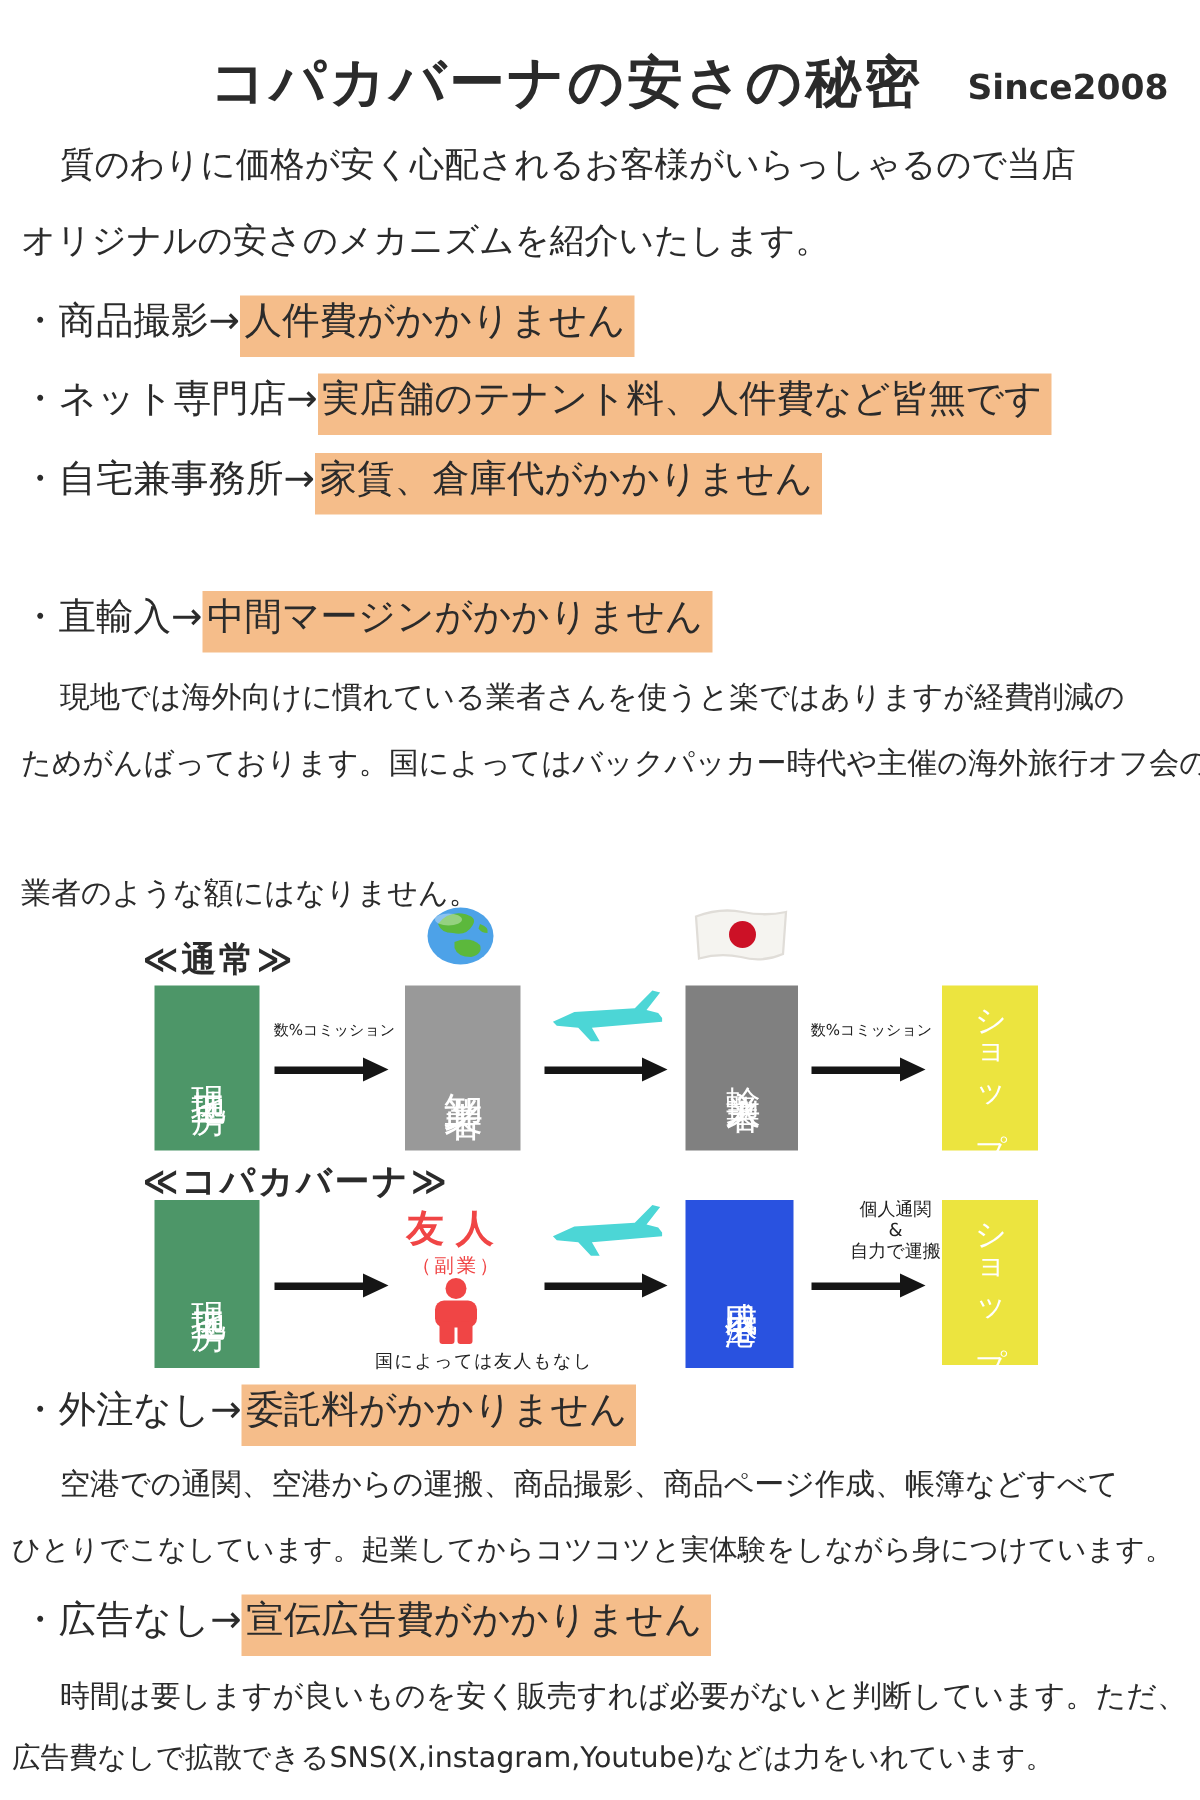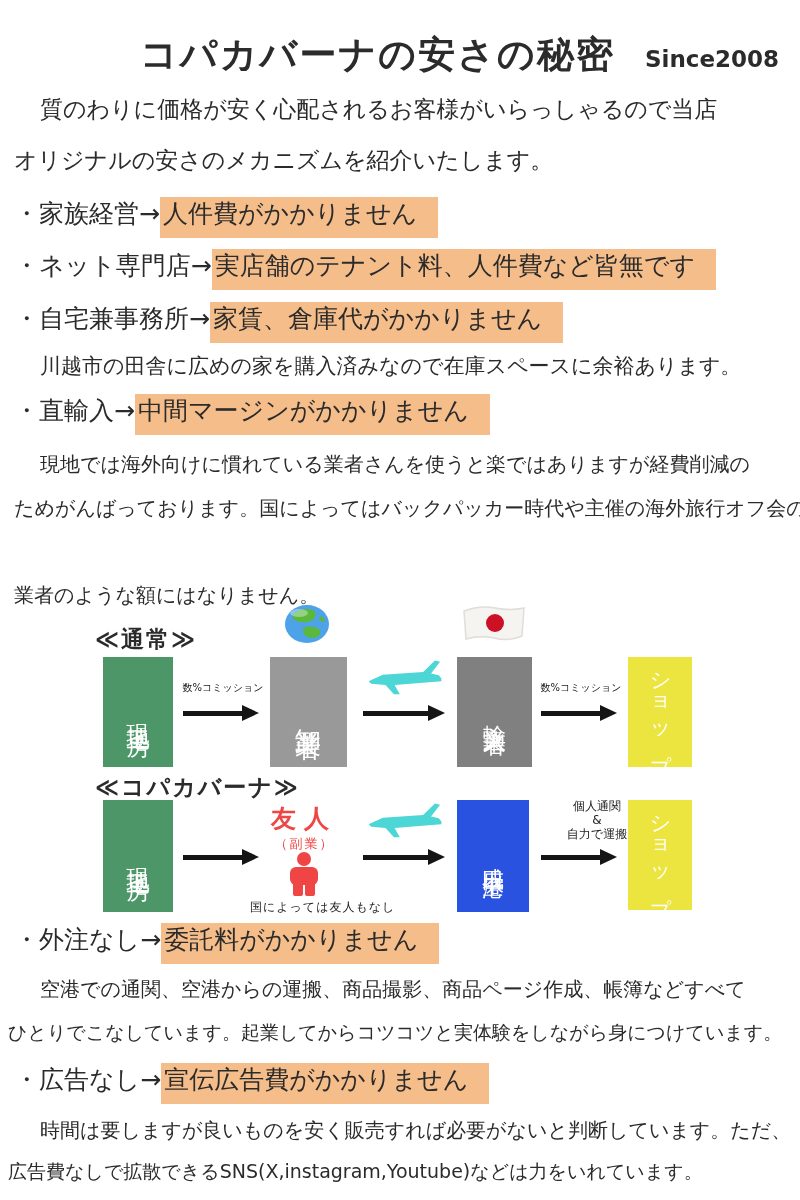--- a/index.html
+++ b/index.html
@@ -3,21 +3,21 @@
 <meta charset="utf-8">
 <style>
   html,body{margin:0;padding:0;background:#fff;}
   .page{position:relative;width:800px;height:1200px;background:#ffffff;overflow:hidden;
         font-family:"DejaVu Sans",sans-serif;color:#2b2b2b;}
   .abs{position:absolute;white-space:nowrap;}
   .title{font-size:37px;font-weight:600;letter-spacing:2px;}
   .since{font-size:23px;font-weight:600;}
   .intro{font-size:23px;}
   .bullet{font-size:25px;}
-  .b-hl{background:#f5bd8a;padding:2px 21px 10px 3px;}
+  .b-hl{background:#f5bd8a;padding:2px 6px 10px 3px;}
   .note{font-size:21px;}
   .para{font-size:20px;}
   .para2{font-size:19px;}
   .row-label{font-size:23px;font-weight:600;letter-spacing:2px;}
   .vbox{position:absolute;display:flex;align-items:center;justify-content:center;}
   .vbox span{writing-mode:vertical-rl;text-orientation:upright;color:#fff;
              font-size:23px;letter-spacing:3px;line-height:1;}
   .green{background:#4d9668;}
   .gray-light{background:#999999;}
   .gray-dark{background:#808080;}
@@ -39,30 +39,29 @@
 
 <div class="page">
 
   <div class="abs title" style="left:140px;top:30px;">コパカバーナの安さの秘密</div>
   <div class="abs since" style="left:645px;top:46px;">Since2008</div>
 
   <div class="abs intro" style="left:40px;top:94px;">質のわりに価格が安く心配されるお客様がいらっしゃるので当店</div>
   <div class="abs intro" style="left:14px;top:145px;">オリジナルの安さのメカニズムを紹介いたします。</div>
 
   <div class="abs bullet" style="left:14px;top:197px;">
-    <span>・家族経営→</span><span class="b-hl">人件費がかかりません</span>
+    <span>・商品撮影→</span><span class="b-hl">人件費がかかりません</span>
   </div>
   <div class="abs bullet" style="left:14px;top:302px;">
     <span>・自宅兼事務所→</span><span class="b-hl">家賃、倉庫代がかかりません</span>
   </div>
   <div class="abs bullet" style="left:14px;top:249px;">
     <span>・ネット専門店→</span><span class="b-hl">実店舗のテナント料、人件費など皆無です</span>
   </div>
 
-  <div class="abs note" style="left:40px;top:352px;">川越市の田舎に広めの家を購入済みなので在庫スペースに余裕あります。</div>
 
   <div class="abs bullet" style="left:14px;top:394px;">
     <span>・直輸入→</span><span class="b-hl">中間マージンがかかりません</span>
   </div>
 
   <div class="abs para" style="left:40px;top:451px;">現地では海外向けに慣れている業者さんを使うと楽ではありますが経費削減の</div>
   <div class="abs para" style="left:14px;top:495px;">ためがんばっております。国によってはバックパッカー時代や主催の海外旅行オフ会の</div>
   <div class="abs para" style="left:14px;top:582px;">業者のような額にはなりません。</div>
 
   <svg class="icon" style="left:284px;top:604px;" width="46" height="40" viewBox="0 0 46 40">

